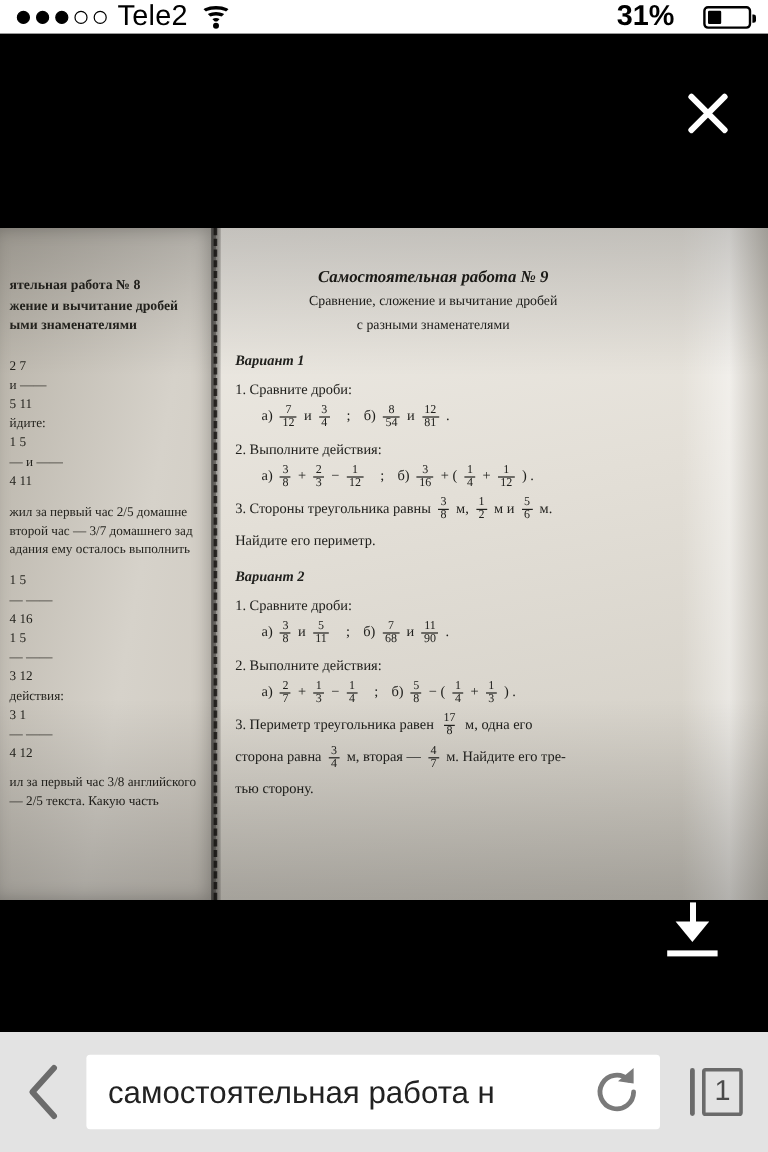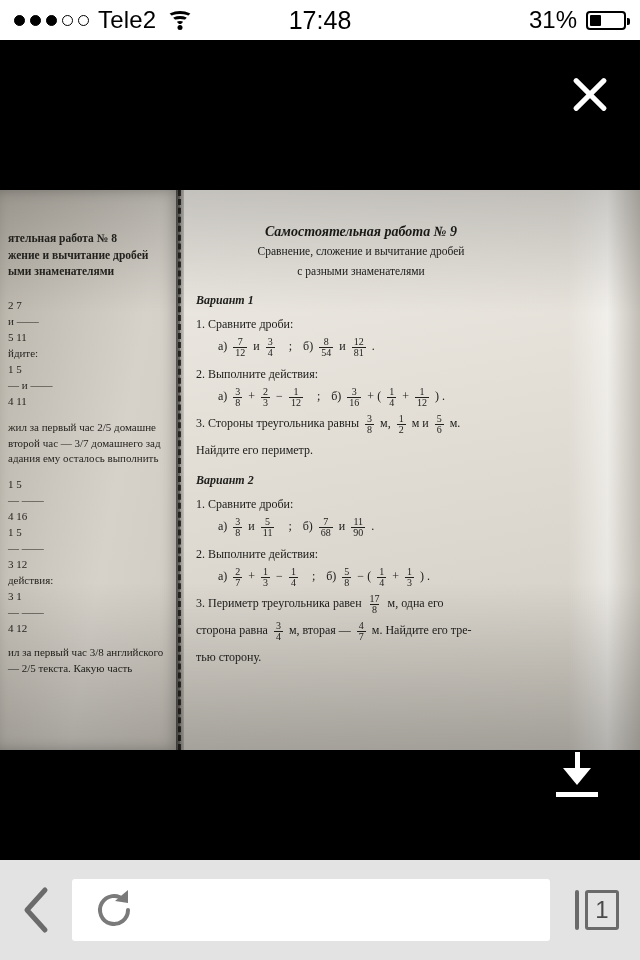--- a/index.html
+++ b/index.html
@@ -11,21 +11,21 @@
   }
   #app {
     position: relative;
     width: 640px; height: 960px;
     background: #000;
   }
 
   
   .statusbar {
     position: absolute; top: 0; left: 0;
-    width: 640px; height: 40px;
+    width: 640px; height: 28px;
     background: #fff;
     display: flex; align-items: center;
     color: #000;
   }
   .sb-left {
     display: flex; align-items: center;
     margin-left: 14px;
   }
   .dots { display: flex; align-items: center; gap: 5px; margin-right: 9px; }
   .dot {
@@ -52,21 +52,21 @@
     width: 5px; height: 5px; border-radius: 50%;
     background: #000; transform: translateX(-50%);
   }
   .clock {
     position: absolute; left: 0; right: 0;
     text-align: center;
     font-size: 25px; font-weight: 400;
   }
   .sb-right {
     margin-left: auto; margin-right: 14px;
-    display: flex; align-items: center; gap: 9px;
+    display: flex; align-items: center; gap: 24px; font-weight: bold;
   }
   .battery-pct { font-size: 24px; }
   .battery {
     position: relative; width: 40px; height: 19px;
     border: 2px solid #000; border-radius: 4px;
   }
   .battery::after {
     content: ""; position: absolute; right: -6px; top: 5px;
     width: 3px; height: 7px; background: #000; border-radius: 0 2px 2px 0;
   }
@@ -244,21 +244,20 @@
         <span class="dot empty"></span>
       </div>
       <span class="carrier">Tele2</span>
       <span class="wifi">
         <i></i>
           <i></i>
           <i></i>
           <b></b>
       </span>
     </div>
-    <div class="clock">17:48</div>
     <div class="sb-right">
       <span class="battery-pct">31%</span>
       <span class="battery">
         <span class="lvl" style="width: 11.16px;"></span>
       </span>
     </div>
   </div>
 
   <div class="viewer">
 
@@ -500,20 +499,23 @@
   </div>
 
   <div class="toolbar">
     <div class="back-arrow">
       <svg width="34" height="52" viewBox="0 0 34 52">
         <polyline points="26,6 8,26 26,46" fill="none" stroke="#6b6b6b" stroke-width="5" stroke-linecap="round" stroke-linejoin="round"></polyline>
       </svg>
     </div>
 
     <div class="searchbar">
+      <div class="search-text">
+        <span>самостоятельная работа н</span>
+      </div>
       <div class="reload">
         <svg width="48" height="48" viewBox="0 0 48 48">
           <path d="M38 24a14 14 0 1 1-4.2-10" fill="none" stroke="#7a7a7a" stroke-width="4" stroke-linecap="round"></path>
           <polygon points="38,4 38,17 25,15" fill="#7a7a7a"></polygon>
         </svg>
       </div>
     </div>
 
     <div class="tabs-btn">
       <span class="tabs-bar"></span>

